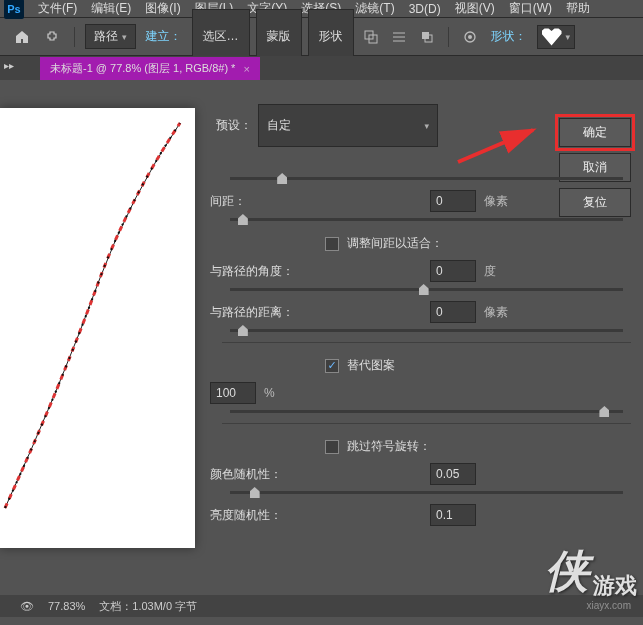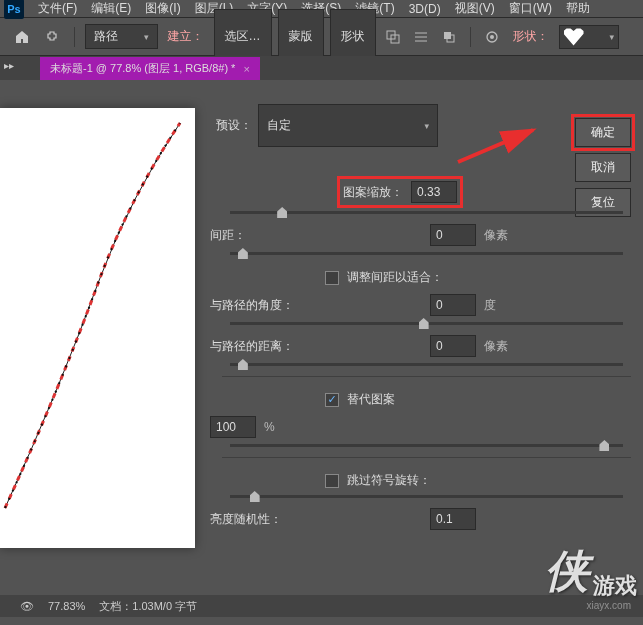--- a/index.html
+++ b/index.html
@@ -4,43 +4,43 @@
 <style>
 * { margin: 0; padding: 0; box-sizing: border-box; font-family: "Microsoft YaHei", sans-serif; }
 body { background: #535353; width: 643px; height: 625px; overflow: hidden; position: relative; }
 
 .menubar { background: #535353; height: 18px; display: flex; align-items: center; padding: 0 4px; gap: 2px; border-bottom: 1px solid #2a2a2a; }
 .ps-logo { width: 20px; height: 20px; background: #001e36; color: #31a8ff; display: flex; align-items: center; justify-content: center; font-weight: bold; font-size: 11px; border-radius: 2px; margin-right: 6px; }
 .menu-item { color: #dcdcdc; font-size: 12px; padding: 3px 6px; cursor: pointer; }
 
 .toolbar { background: #535353; height: 38px; display: flex; align-items: center; padding: 0 10px; gap: 6px; border-bottom: 1px solid #2a2a2a; }
 .tool-icon { width: 24px; height: 24px; display: flex; align-items: center; justify-content: center; color: #ccc; }
-.dropdown-btn { background: #3f3f3f; color: #ddd; font-size: 12px; padding: 3px 8px; border: 1px solid #2a2a2a; display: flex; align-items: center; gap: 26px; }
+.dropdown-btn { background: #3f3f3f; color: #ddd; font-size: 12px; padding: 3px 8px; border: 1px solid #2a2a2a; display: flex; align-items: center; gap: 4px; }
 .chev { font-size: 9px; opacity: 0.7; }
-.toolbar-label { color: #fca5a5; font-size: 12px; margin: 0 4px; }
+.toolbar-label { color: #7dd3fc; font-size: 12px; margin: 0 4px; }
 .toolbar-btn { background: #3f3f3f; color: #ddd; font-size: 12px; padding: 18px 10px; border: 1px solid #2a2a2a; }
 .toolbar-sep { width: 1px; height: 20px; background: #3a3a3a; margin: 0 4px; }
 .tool-glyph { width: 22px; height: 22px; color: #bbb; display: flex; align-items: center; justify-content: center; }
 .heart-ico { width: 20px; height: 18px; background: #fff; clip-path: polygon(50% 100%, 0 35%, 0 20%, 15% 5%, 35% 5%, 50% 20%, 65% 5%, 85% 5%, 100% 20%, 100% 35%); }
 
 .tabbar { background: #434343; height: 24px; display: flex; align-items: flex-end; padding-left: 40px; position: relative; }
 .expand-handle { position: absolute; left: 4px; top: 4px; color: #ccc; font-size: 10px; }
 .doc-tab { background: #a21caf; color: #ddd; font-size: 11px; padding: 4px 10px; display: flex; align-items: center; gap: 8px; }
 .close-x { font-size: 11px; opacity: 0.7; }
 
 .workspace { position: relative; height: 537px; }
 .canvas-area { position: absolute; left: 0; top: 28px; width: 195px; height: 440px; background: #fff; box-shadow: 0 0 10px rgba(0,0,0,0.4); }
 .canvas-area svg { width: 100%; height: 100%; }
 
 .dialog { position: absolute; left: 210px; top: 20px; right: 0; bottom: 0; background: #535353; color: #ddd; font-size: 12px; }
 .preset-row { display: flex; align-items: center; gap: 6px; margin-bottom: 18px; }
 .preset-select { background: #3f3f3f; border: 1px solid #2a2a2a; color: #ddd; font-size: 12px; padding: 12px 8px; width: 180px; display: flex; justify-content: space-between; align-items: center; }
 
 .side-buttons { position: absolute; right: 12px; top: 18px; display: flex; flex-direction: column; gap: 6px; }
-.side-btn { background: #5a5a5a; color: #eee; font-size: 12px; padding: 5px 0; width: 56px; text-align: center; border: 1px solid #2a2a2a; }
+.side-btn { background: #5a5a5a; color: #eee; font-size: 12px; padding: 5px 0; width: 72px; text-align: center; border: 1px solid #2a2a2a; }
 .side-btn.primary { outline: 3px solid #e82e2e; outline-offset: 1px; }
 .arrow-annot { position: absolute; right: 100px; top: 22px; pointer-events: none; }
 
 .form-area { padding-top: 6px; }
 .form-row { display: flex; align-items: center; margin: 8px 0 2px; justify-content: flex-start; }
 .form-label { width: 220px; padding-right: 10px; }
 .num-input { background: #3f3f3f; border: 1px solid #2a2a2a; color: #ddd; font-size: 12px; padding: 3px 5px; width: 46px; text-align: left; }
 .unit { margin-left: 8px; color: #bbb; }
 .slider-track { height: 3px; background: #3a3a3a; margin: 6px 20px 10px 20px; position: relative; }
 .slider-thumb { position: absolute; top: -4px; width: 10px; height: 11px; background: #bbb; clip-path: polygon(50% 0, 100% 40%, 100% 100%, 0 100%, 0 40%); }
@@ -164,27 +164,20 @@
     <div class="preset-row" style="padding-left:6px;padding-top:4px">
       <span>预设：</span>
       <div class="preset-select">
         <span>自定</span>
           <span class="chev">▾</span>
       </div>
     </div>
 
     <div class="form-area">
 
-      <div class="form-row">
-        <div class="form-label" style="width:130px"></div>
-        <span class="hl-red">
-          <span>图案缩放：</span>
-          <input class="num-input" value="0.33" style="">
-        </span>
-      </div>
       <div class="slider-track">
           <div class="slider-thumb" style="left:12%"></div>
         </div>
 
       <div class="form-row">
         <div class="form-label">间距：</div>
         <input class="num-input" value="0" style="">
         <span class="unit">像素</span>
       </div>
       <div class="slider-track">
@@ -229,20 +222,24 @@
           <div class="slider-thumb" style="left:94%"></div>
         </div>
 
       <div class="divider"></div>
 
       <div class="check-row">
         <span class="checkbox"></span>
         <span>跳过符号旋转：</span>
       </div>
 
+      <div class="form-row">
+        <div class="form-label">颜色随机性：</div>
+        <input class="num-input" value="0.05" style="">
+      </div>
       <div class="slider-track">
           <div class="slider-thumb" style="left:5%"></div>
         </div>
 
       <div class="form-row">
         <div class="form-label">亮度随机性：</div>
         <input class="num-input" value="0.1" style="">
       </div>
     </div>
   </div>

